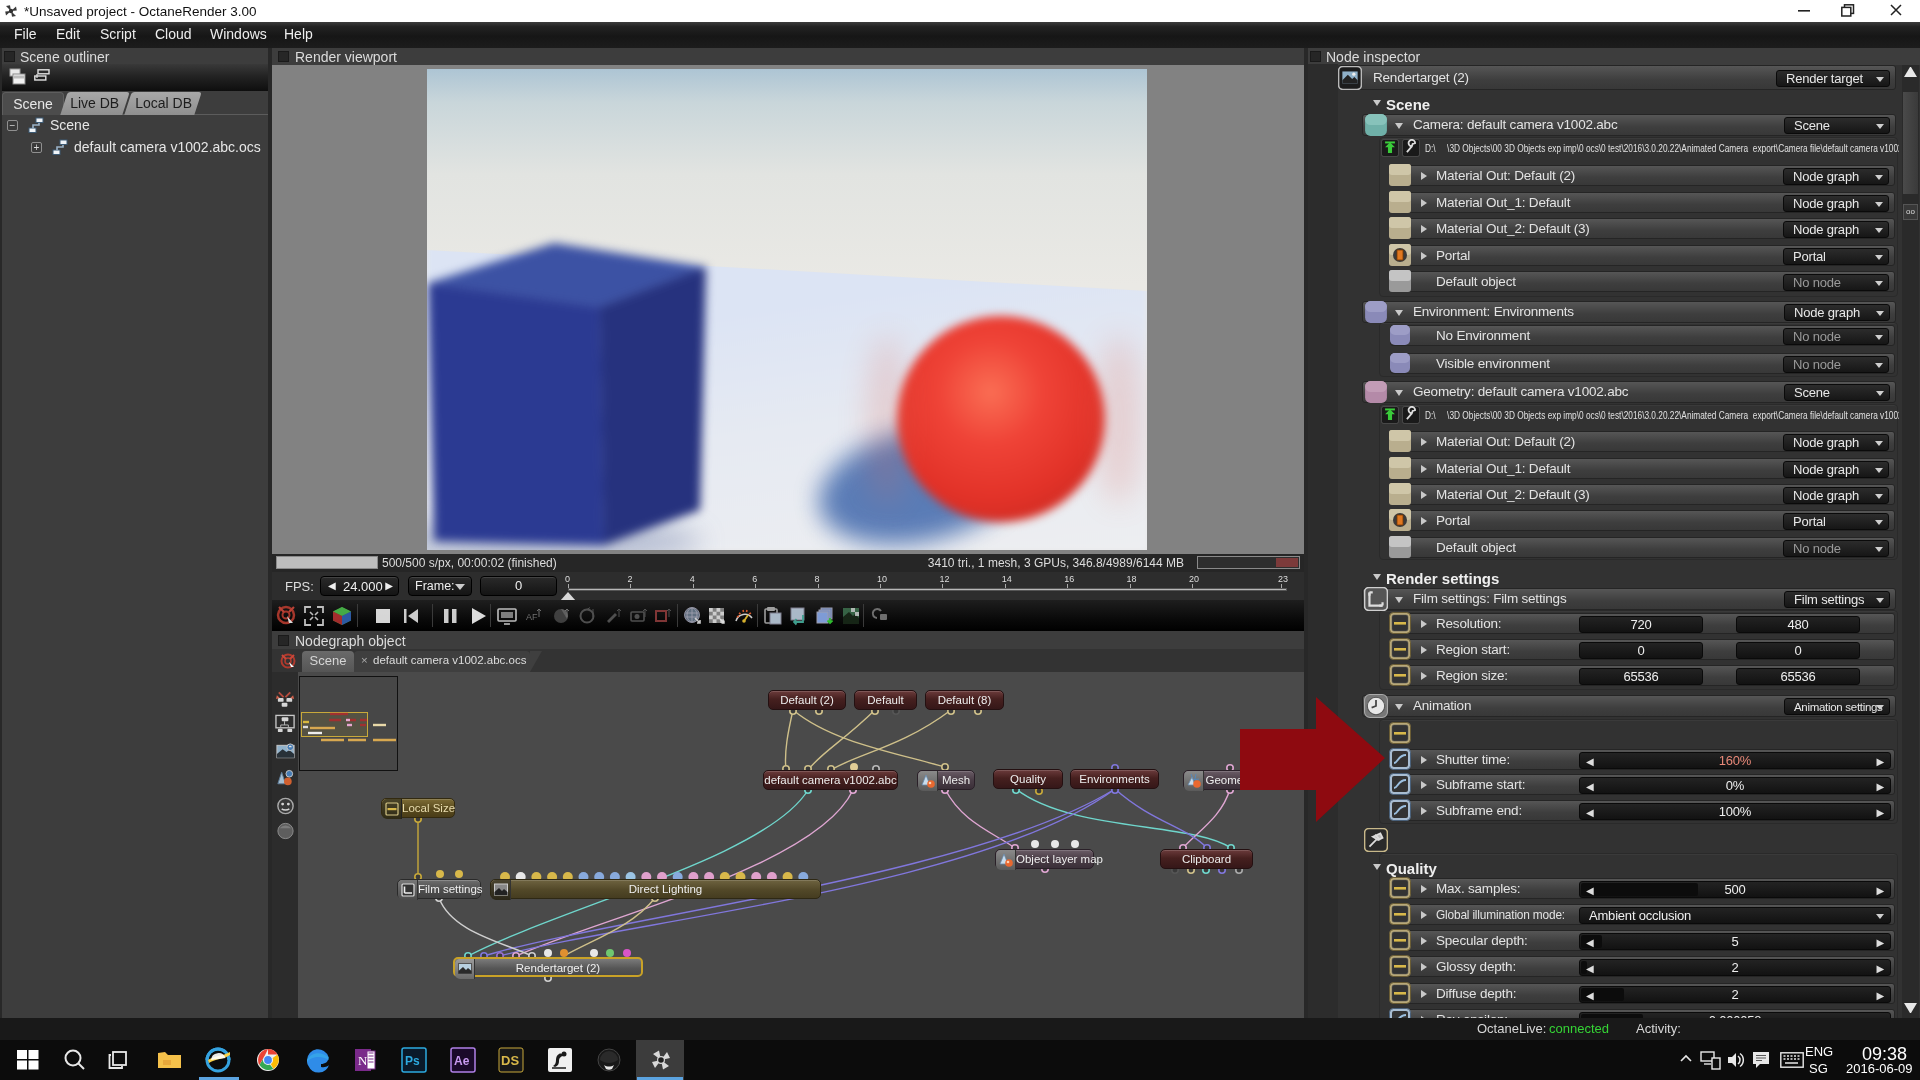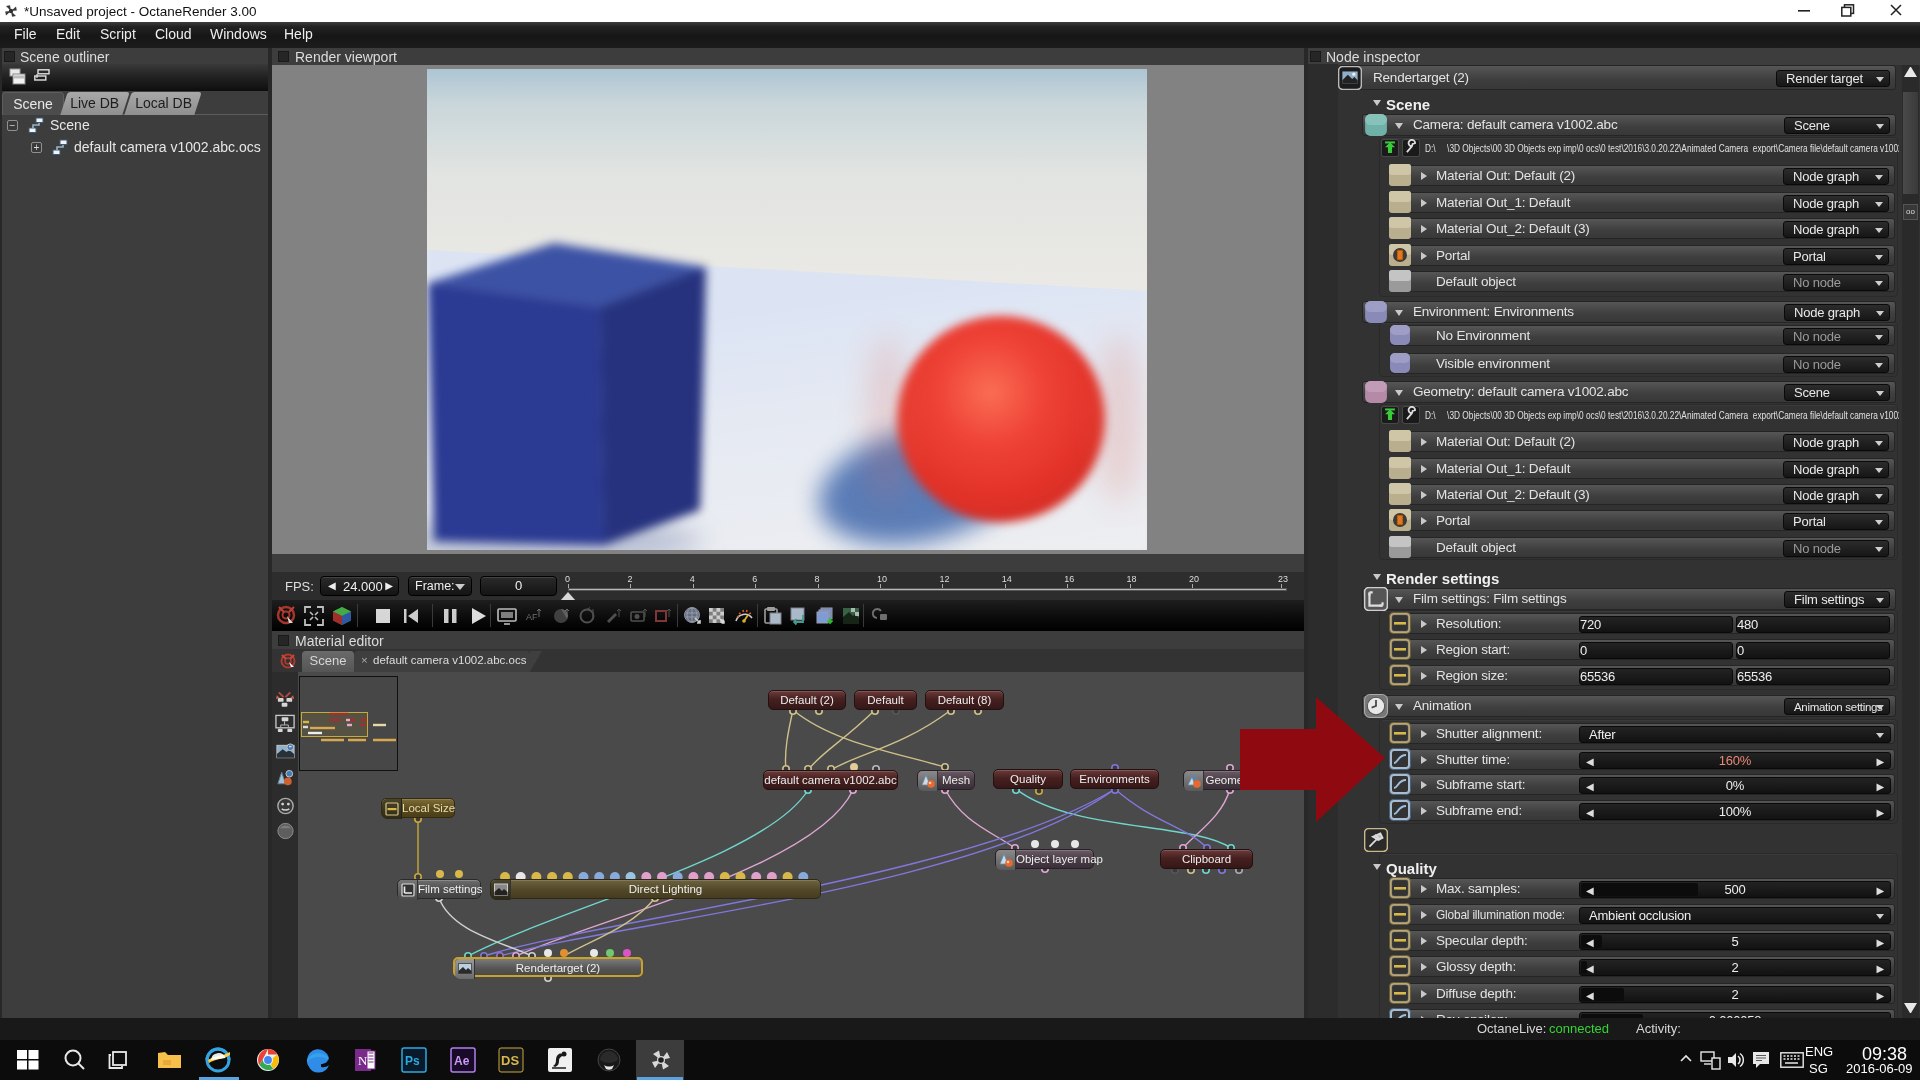--- a/index.html
+++ b/index.html
@@ -36,21 +36,21 @@
 .maroon{background:linear-gradient(#6b3b3b,#46201f 45%,#351718);border:1px solid #241011;box-shadow:inset 0 1px 0 rgba(255,255,255,.15)}
 .nicon{position:absolute;left:0;top:0;width:20px;height:20px;border-radius:5px 0 0 5px;background:linear-gradient(#8a8a8a,#5a5a5a);border-right:1px solid #333}
 
 #rpanel{left:1308px;top:48px;width:612px;height:970px;background:#323232}
 #ristrip{left:0;top:16px;width:30px;height:954px;background:#2c2c2c}
 .irow{position:absolute;left:82px;width:505px;height:21px;background:linear-gradient(#565656,#3e3e3e 60%,#383838);border:1px solid #252525;border-radius:3px;color:#e3e3e3;font-size:13.5px;letter-spacing:-0.2px;white-space:nowrap}
 .irowL{left:54px;width:534px;height:22px}
 .ddp{position:absolute;right:5px;top:2px;width:106px;height:17px;white-space:nowrap;overflow:hidden;background:linear-gradient(#2c2c2c,#161616);border:1px solid #0a0a0a;border-radius:3px;font-size:13px;color:#e8e8e8;padding-left:9px;line-height:15px}
 .ddp:after{content:"";position:absolute;right:5px;top:6px;border-left:4px solid transparent;border-right:4px solid transparent;border-top:5px solid #cfcfcf}
 .wide{position:absolute;left:188px;width:312px;white-space:nowrap;overflow:hidden;height:17px;top:2px;background:linear-gradient(#232323,#121212);border:1px solid #0a0a0a;border-radius:3px;font-size:13px;color:#eee;line-height:15px}
-.fld{position:absolute;width:154px;height:17px;top:2px;background:linear-gradient(#232323,#121212);border:1px solid #0a0a0a;border-radius:3px;font-size:13px;color:#eee;line-height:15px}
+.fld{position:absolute;width:124px;height:17px;top:2px;background:linear-gradient(#232323,#121212);border:1px solid #0a0a0a;border-radius:3px;font-size:13px;color:#eee;text-align:center;line-height:15px}
 .lbl{position:absolute;left:45px;top:2px}
 .tri{position:absolute;left:30px;top:6px;border-top:4.5px solid transparent;border-bottom:4.5px solid transparent;border-left:6px solid #c9c9c9}
 .trid{position:absolute;border-left:4.5px solid transparent;border-right:4.5px solid transparent;border-top:6px solid #c9c9c9}
 .shead{position:absolute;color:#efefef;font-size:15px;font-weight:bold}
 
 #olive{left:0;top:1018px;width:1920px;height:22px;background:#191919;color:#d6d6d6;font-size:13px}
 #taskbar{left:0;top:1040px;width:1920px;height:40px;background:#0c0c0c;color:#fff}
 
 .purp{background:linear-gradient(#6a5c66,#4a3d46 50%,#3a2f38);border:1px solid #2a2028;box-shadow:inset 0 1px 0 rgba(255,255,255,.15)}
 .olive{background:linear-gradient(#7d6c35,#594a1e 55%,#4a3d18);border:1px solid #332a10;color:#e8dcae;box-shadow:inset 0 1px 0 rgba(255,255,255,.15)}
@@ -142,20 +142,28 @@
      <polygon points="1,54 127,14 279,38 173,78" fill="#3c52a4"></polygon>
      <polygon points="1,54 173,78 177,316 7,312" fill="#2b3a92"></polygon>
      <polygon points="173,78 279,38 273,281 177,316" fill="#26327e"></polygon>
    </svg>
    <div class="abs" style="left:470px;top:247px;width:208px;height:206px;border-radius:50%;background:radial-gradient(circle at 45% 37%,#fa6e54 0%,#ef4337 30%,#e23228 62%,#cb2b22 85%,#b0251d 100%);filter:blur(5px)"></div>
    <div class="abs" style="left:440px;top:266px;width:40px;height:170px;background:#dd6a5c;opacity:.22;filter:blur(15px);border-radius:50%"></div>
    <div class="abs" style="left:670px;top:266px;width:44px;height:170px;background:#dd6a5c;opacity:.22;filter:blur(15px);border-radius:50%"></div>
   </div>
  </div>
 
+ <div class="abs" id="vstatus">
+  <div class="abs" style="left:4px;top:2px;width:102px;height:13px;border:1px solid #8a8a8a;background:#bdbdbd"></div>
+  <span class="abs" style="left:110px;top:2px">500/500 s/px, 00:00:02 (finished)</span>
+  <span class="abs" style="right:120px;top:2px">3410 tri., 1 mesh, 3 GPUs, 346.8/4989/6144 MB</span>
+  <div class="abs" style="left:925px;top:2px;width:103px;height:13px;border:1px solid #8a8a8a;background:#2e2e2e">
+        <div class="abs" style="right:1px;top:1px;width:22px;height:9px;background:#7c3a3a"></div>
+      </div>
+ </div>
 
  <div class="abs" id="vfps">
   <span class="abs" style="left:13px;top:7px">FPS:</span>
   <div class="ctl" style="left:48px;top:4px;width:79px;height:20px">
         <span style="position:absolute;left:7px;top:3px;font-size:10px">◀</span>
         <span style="position:absolute;left:22px;top:2px;font-size:13px">24.000</span>
         <span style="position:absolute;right:5px;top:3px;font-size:10px">▶</span>
       </div>
   <div class="ctl" style="left:136px;top:4px;width:64px;height:20px">
         <span style="position:absolute;left:6px;top:2px;font-size:12.5px">Frame:</span>
@@ -298,21 +306,21 @@
       </svg>
 <div class="abs" style="left:591px;top:4px;width:1px;height:23px;background:#3a3a3a"></div>
 <svg class="abs" style="left:597px;top:5px" width="22" height="22" viewBox="0 0 22 22">
         <path d="M8 13 a4.5 4.5 0 1 1 4 -7" stroke="#777" stroke-width="2" fill="none"></path>
         <rect x="11" y="9" width="7" height="6" rx="1" fill="#777"></rect>
       </svg>
     </div>
 
  <div class="abs phead" id="ngheader">
       <div class="pcheck" style="left:6px"></div>
-      <span style="position:absolute;left:23px;top:1px">Material editor</span>
+      <span style="position:absolute;left:23px;top:1px">Nodegraph object</span>
     </div>
  <div class="abs" id="ngtabs">
   <svg class="abs" style="left:8px;top:4px" width="16" height="16" viewBox="0 0 16 16">
         <circle cx="8" cy="8" r="6.5" fill="none" stroke="#b03a2e" stroke-width="2"></circle>
         <circle cx="8" cy="8" r="3" fill="none" stroke="#b03a2e" stroke-width="1.6"></circle>
         <path d="M2 2 L6 6 M14 2 L10 6" stroke="#c8473a" stroke-width="2"></path>
         <path d="M9 9 L14 14 L11 14 Z" fill="#fff"></path>
       </svg>
   <div class="abs" style="left:30px;top:2px;width:52px;height:21px;background:linear-gradient(#6a6a6a,#555);border-radius:4px 4px 0 0;color:#d5d5d5;font-size:13px;text-align:center;line-height:20px">Scene</div>
   <div class="abs" style="left:82px;top:2px;width:176px;height:21px;background:#3f3f3f;border-radius:4px 4px 0 0;color:#ddd;font-size:11.5px;white-space:nowrap">
@@ -771,25 +779,20 @@
 <div class="irow irowL" style="top:647px">
         <span class="trid" style="left:32px;top:8px"></span>
         <span style="position:absolute;left:50px;top:2px">Animation</span>
         <span class="ddp"><span style="font-size:11.5px;letter-spacing:-0.3px">Animation settings</span></span>
       </div>
       <svg class="abs" style="left:56px;top:646px" width="24" height="24" viewBox="0 0 22 22">
         <rect x="0.5" y="0.5" width="21" height="21" rx="5" fill="#777" stroke="#aaa" stroke-width="1"></rect>
         <circle cx="11" cy="11" r="8" fill="#e8e8e8" stroke="#555"></circle>
         <path d="M11 5.5 L11 11 L7 12.5" stroke="#444" stroke-width="1.6" fill="none"></path>
       </svg>
-<div class="irow" style="top:675px">
-        <span class="tri"></span>
-        <span class="lbl">Shutter alignment:</span>
-        <span class="wide" style="padding-left:9px">After<i style="position:absolute;right:6px;top:6px;border-left:4px solid transparent;border-right:4px solid transparent;border-top:5px solid #cfcfcf"></i></span>
-      </div>
       <svg class="abs" style="left:81px;top:674px" width="22" height="22" viewBox="0 0 22 22">
         <rect x="0.5" y="0.5" width="21" height="21" rx="4" fill="#b8a878" stroke="#6a5c34" stroke-width="1"></rect>
         <rect x="3" y="3" width="16" height="16" rx="2" fill="#333" stroke="#555" stroke-width="0.5"></rect>
         <rect x="5" y="10" width="12" height="2.6" fill="#d8b84a"></rect>
       </svg>
 <div class="irow" style="top:701px">
         <span class="tri"></span>
         <span class="lbl">Shutter time:</span>
         <span class="wide" style="text-align:center"><i style="position:absolute;left:6px;top:1px;font-style:normal;color:#ddd;font-size:10px">◀</i><span style="position:relative;color:#e88878">160%</span><i style="position:absolute;right:6px;top:1px;font-style:normal;color:#ddd;font-size:10px">▶</i></span>
       </div>

